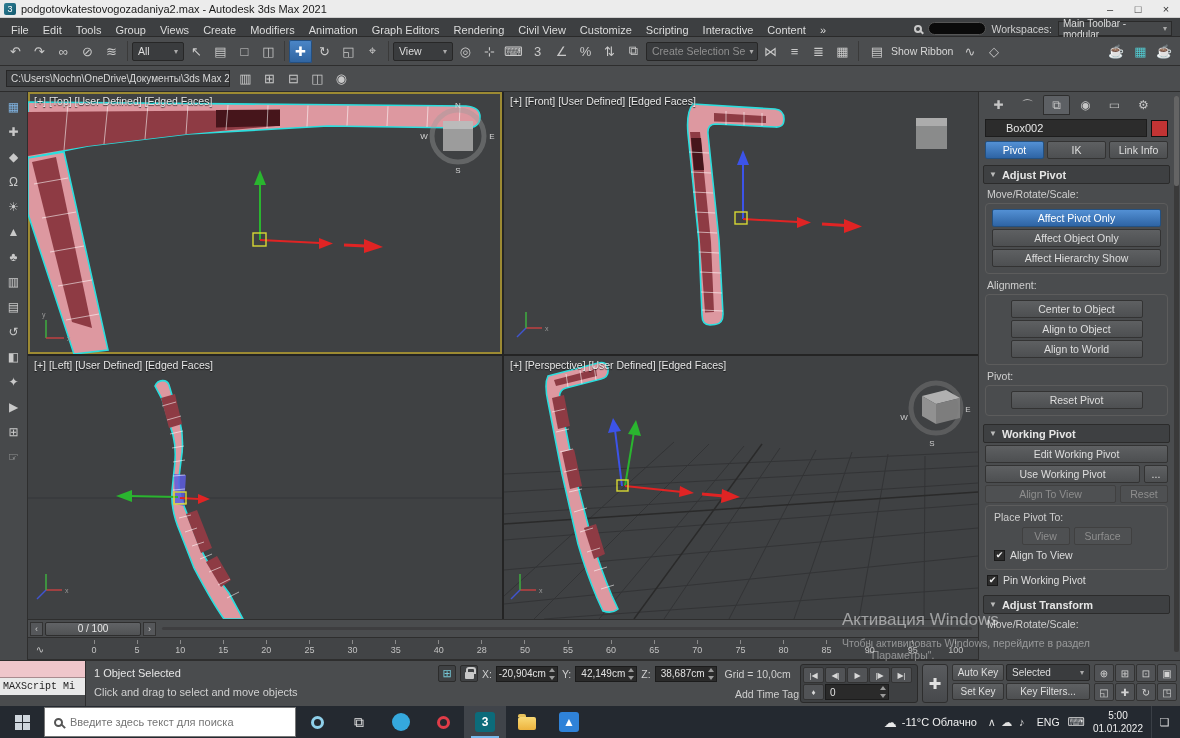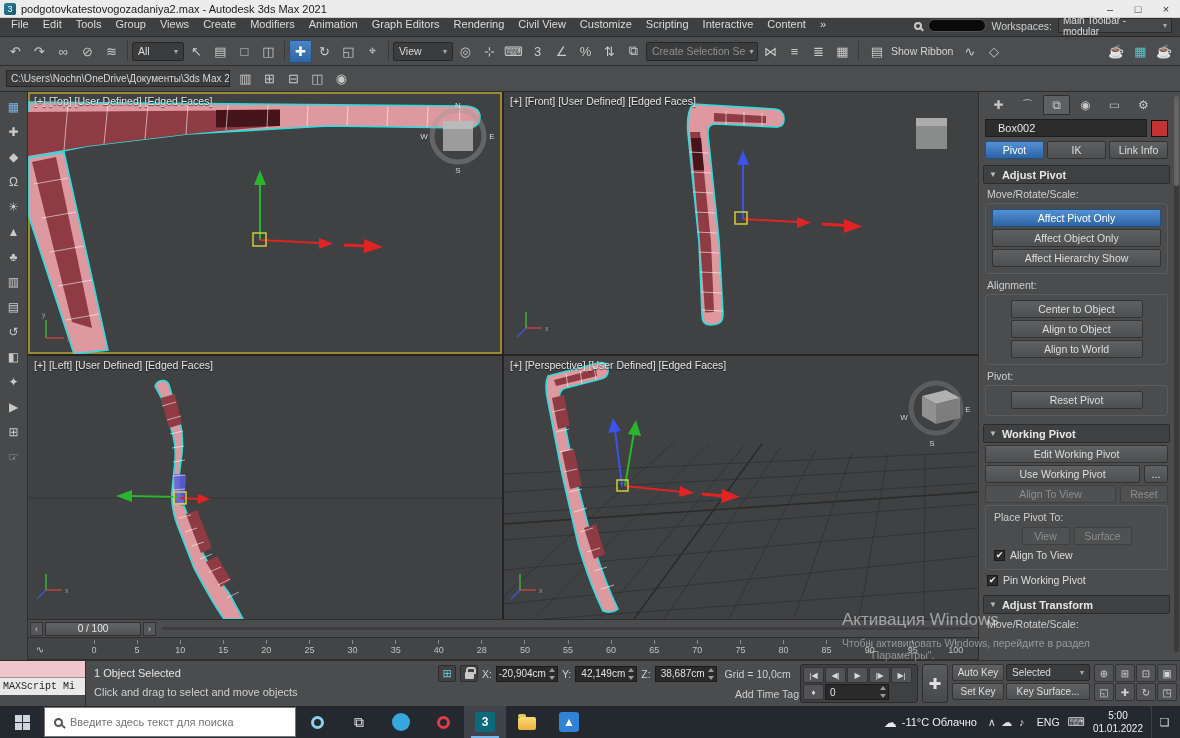--- a/index.html
+++ b/index.html
@@ -7,21 +7,21 @@
 #app{position:relative;width:1180px;height:738px;background:#4a4c4e;overflow:hidden;font-size:11px;color:#d6d6d6}
 
 
 .titlebar{position:absolute;left:0;top:0;width:100%;height:18px;background:#ececec;border-bottom:1px solid #cfcfcf;display:flex;align-items:center;padding-left:4px;gap:5px;color:#1a1a1a;z-index:20}
 .app-badge{width:12px;height:12px;background:linear-gradient(135deg,#2f7f95,#145a70);color:#fff;font-size:9px;display:flex;align-items:center;justify-content:center;border-radius:2px}
 .titlebar .title{font-size:11px}
 .win-controls{margin-left:auto;display:flex;height:100%}
 .win-btn{width:28px;height:100%;display:flex;align-items:center;justify-content:center;font-size:11px;color:#333}
 
 
-.menubar{position:absolute;left:0;top:18px;width:100%;height:19px;background:#3d3f41;border-bottom:1px solid #2a2a2a;display:flex;align-items:flex-start;padding:0 4px;z-index:20}
+.menubar{position:absolute;left:0;top:18px;width:100%;height:19px;background:#3d3f41;border-bottom:1px solid #2a2a2a;display:flex;align-items:flex-end;padding:0 4px;z-index:20}
 .menu-item{padding:0 7px;font-size:11px;color:#dcdcdc;height:100%;display:inline-flex;align-items:center;cursor:default}
 .menu-right{margin-left:auto;display:flex;align-items:center;gap:6px;padding-right:4px}
 .mag{width:8px;height:8px;border:2px solid #c9c9c9;border-radius:50%;position:relative;display:inline-block}
 .mag::after{content:"";position:absolute;width:5px;height:2px;background:#c9c9c9;transform:rotate(45deg);right:-4px;bottom:-2px}
 .account-pill{width:58px;height:13px;background:#0a0a0a;border:1px solid #555;border-radius:7px}
 .ws-label{font-size:10.5px;color:#cfcfcf}
 .ws-dd{width:114px;height:15px;background:#46484a;border:1px solid #2a2a2a;font-size:10px;display:flex;align-items:center;justify-content:space-between;padding:0 4px;color:#ddd}
 .caret{font-size:8px;color:#aaa}
 
 
@@ -53,21 +53,21 @@
 #vp-persp{left:476px;top:264px;width:474px;height:263px}
 
 
 .rightpanel{position:absolute;left:978px;top:92px;width:202px;height:568px;background:#4a4c4e;border-left:1px solid #2e2e2e;padding:2px 10px 0 4px;overflow:hidden;z-index:10}
 .panel-scroll{position:absolute;right:1px;top:4px;width:5px;height:556px;background:#3a3a3a;border-radius:2px}
 .panel-scroll-thumb{position:absolute;left:0;top:0;width:100%;height:90px;background:#646464;border-radius:2px}
 .panel-tabs{display:flex;gap:2px;padding:1px 2px 3px}
 .panel-tab{width:27px;height:20px;display:inline-flex;align-items:center;justify-content:center;color:#c6c6c6;font-size:12px;border-radius:2px 2px 0 0}
 .panel-tab.active{background:#5d6064;box-shadow:inset 0 0 0 1px #2e2e2e}
 .name-row{display:flex;align-items:center;gap:4px;padding:1px 2px}
-.obj-name{flex:1;height:18px;background:#2c2c2c;border:1px solid #1d1d1d;display:flex;align-items:center;padding:0 12px;font-size:11px;color:#e6e6e6}
+.obj-name{flex:1;height:18px;background:#2c2c2c;border:1px solid #1d1d1d;display:flex;align-items:center;padding:0 20px;font-size:11px;color:#e6e6e6}
 .color-swatch{width:17px;height:17px;background:#c23434;border:1px solid #111}
 .pik-row{display:flex;gap:3px;padding:3px 2px 3px}
 .pik-row .btn{flex:1}
 .btn{height:18px;background:linear-gradient(#5e6062,#4d4f51);border:1px solid #333;border-radius:2px;color:#dedede;font-size:10.5px;display:flex;align-items:center;justify-content:center;padding:0 6px;font-family:inherit;white-space:nowrap}
 .btn.primary{background:linear-gradient(#5390d4,#2e64a4);border-color:#24507f;color:#fff}
 .btn.disabled{background:#4e5052;color:#8e8e8e;border-color:#404040}
 .rollout-h{height:19px;background:#3e4042;border:1px solid #2b2b2b;border-radius:2px;display:flex;align-items:center;gap:5px;padding:0 5px;margin:3px 0 2px;font-size:11px;font-weight:bold;color:#e6e6e6}
 .rollout-h .arr{font-size:8px;color:#bbb;font-weight:normal}
 .rbody{padding:0 2px 2px}
 .glabel{font-size:10.5px;color:#cfcfcf;padding:2px 0 2px 2px}
@@ -751,21 +751,21 @@
       </span>
     </div>
     <div class="bigkey">✚</div>
     <div class="keying">
       <button class="btn">Auto Key</button>
       <div class="dd">
         <span>Selected</span>
         <span class="caret">▾</span>
       </div>
       <button class="btn">Set Key</button>
-      <button class="btn">Key Surface...</button>
+      <button class="btn">Key Filters...</button>
     </div>
     <div class="navcluster">
         <span class="nav-btn">⊕</span>
         <span class="nav-btn">⊞</span>
         <span class="nav-btn">⊡</span>
         <span class="nav-btn">▣</span>
         <span class="nav-btn">◱</span>
         <span class="nav-btn">✚</span>
         <span class="nav-btn">↻</span>
         <span class="nav-btn">◳</span>

